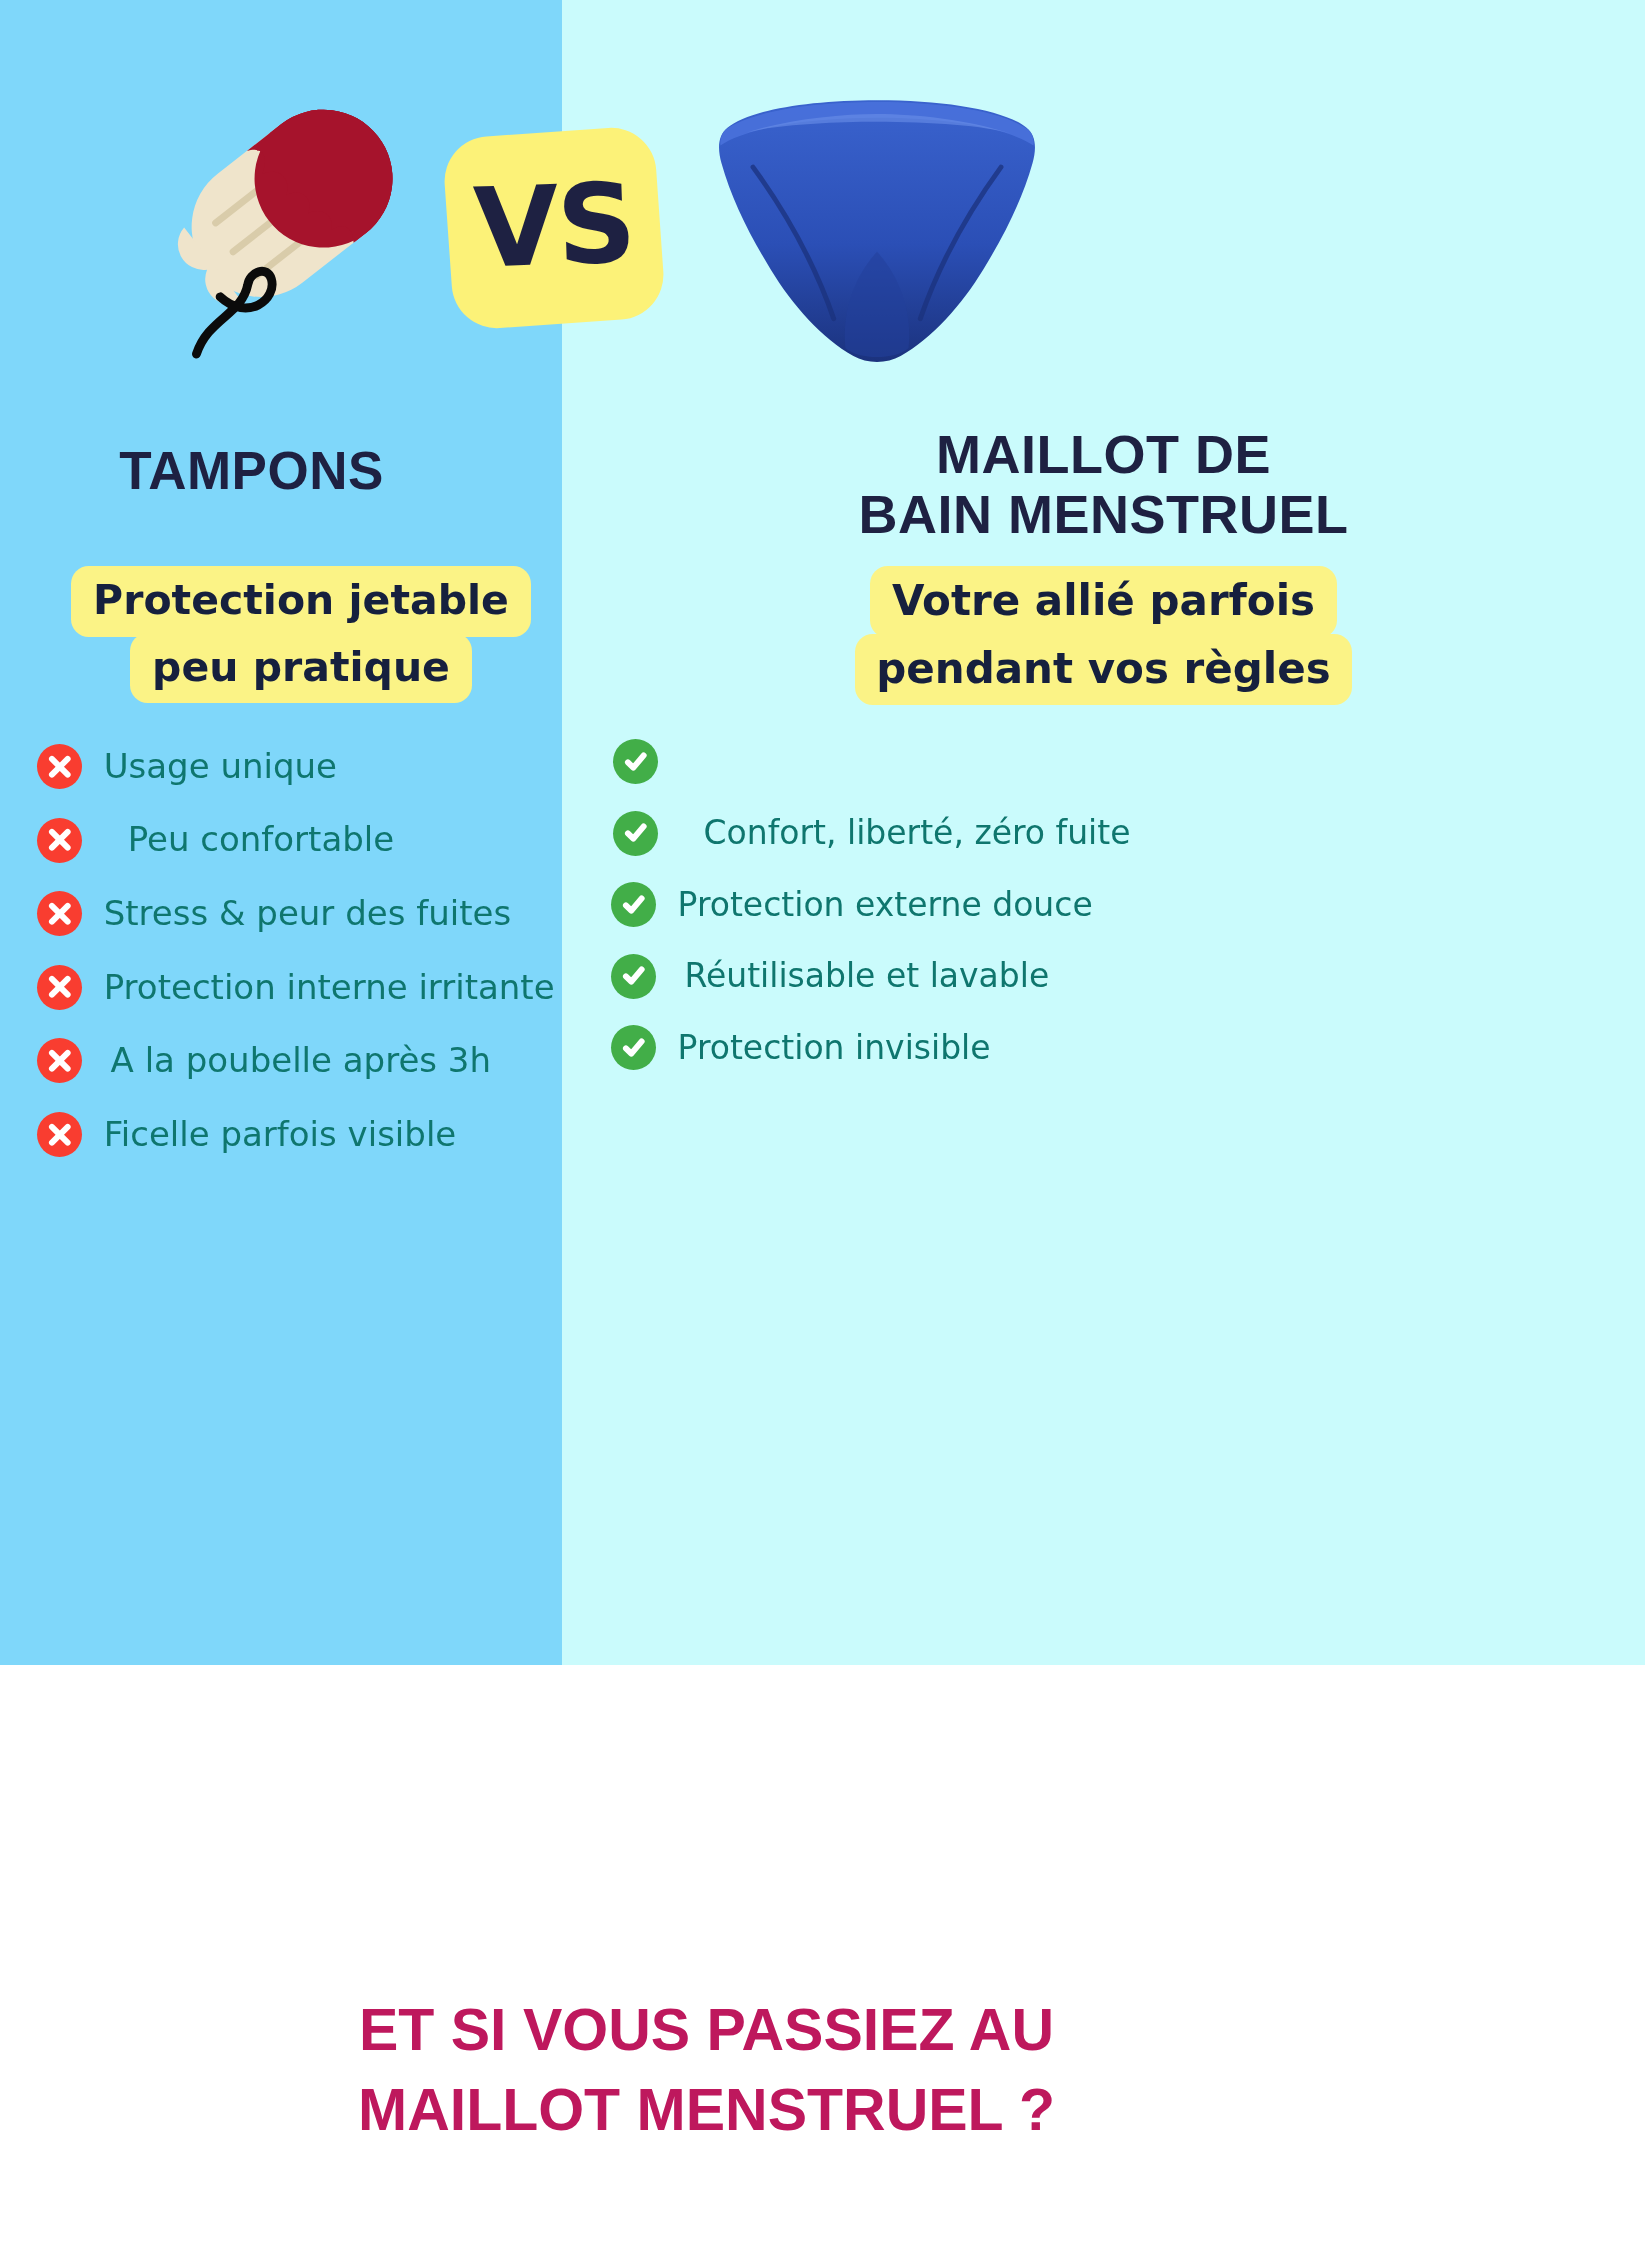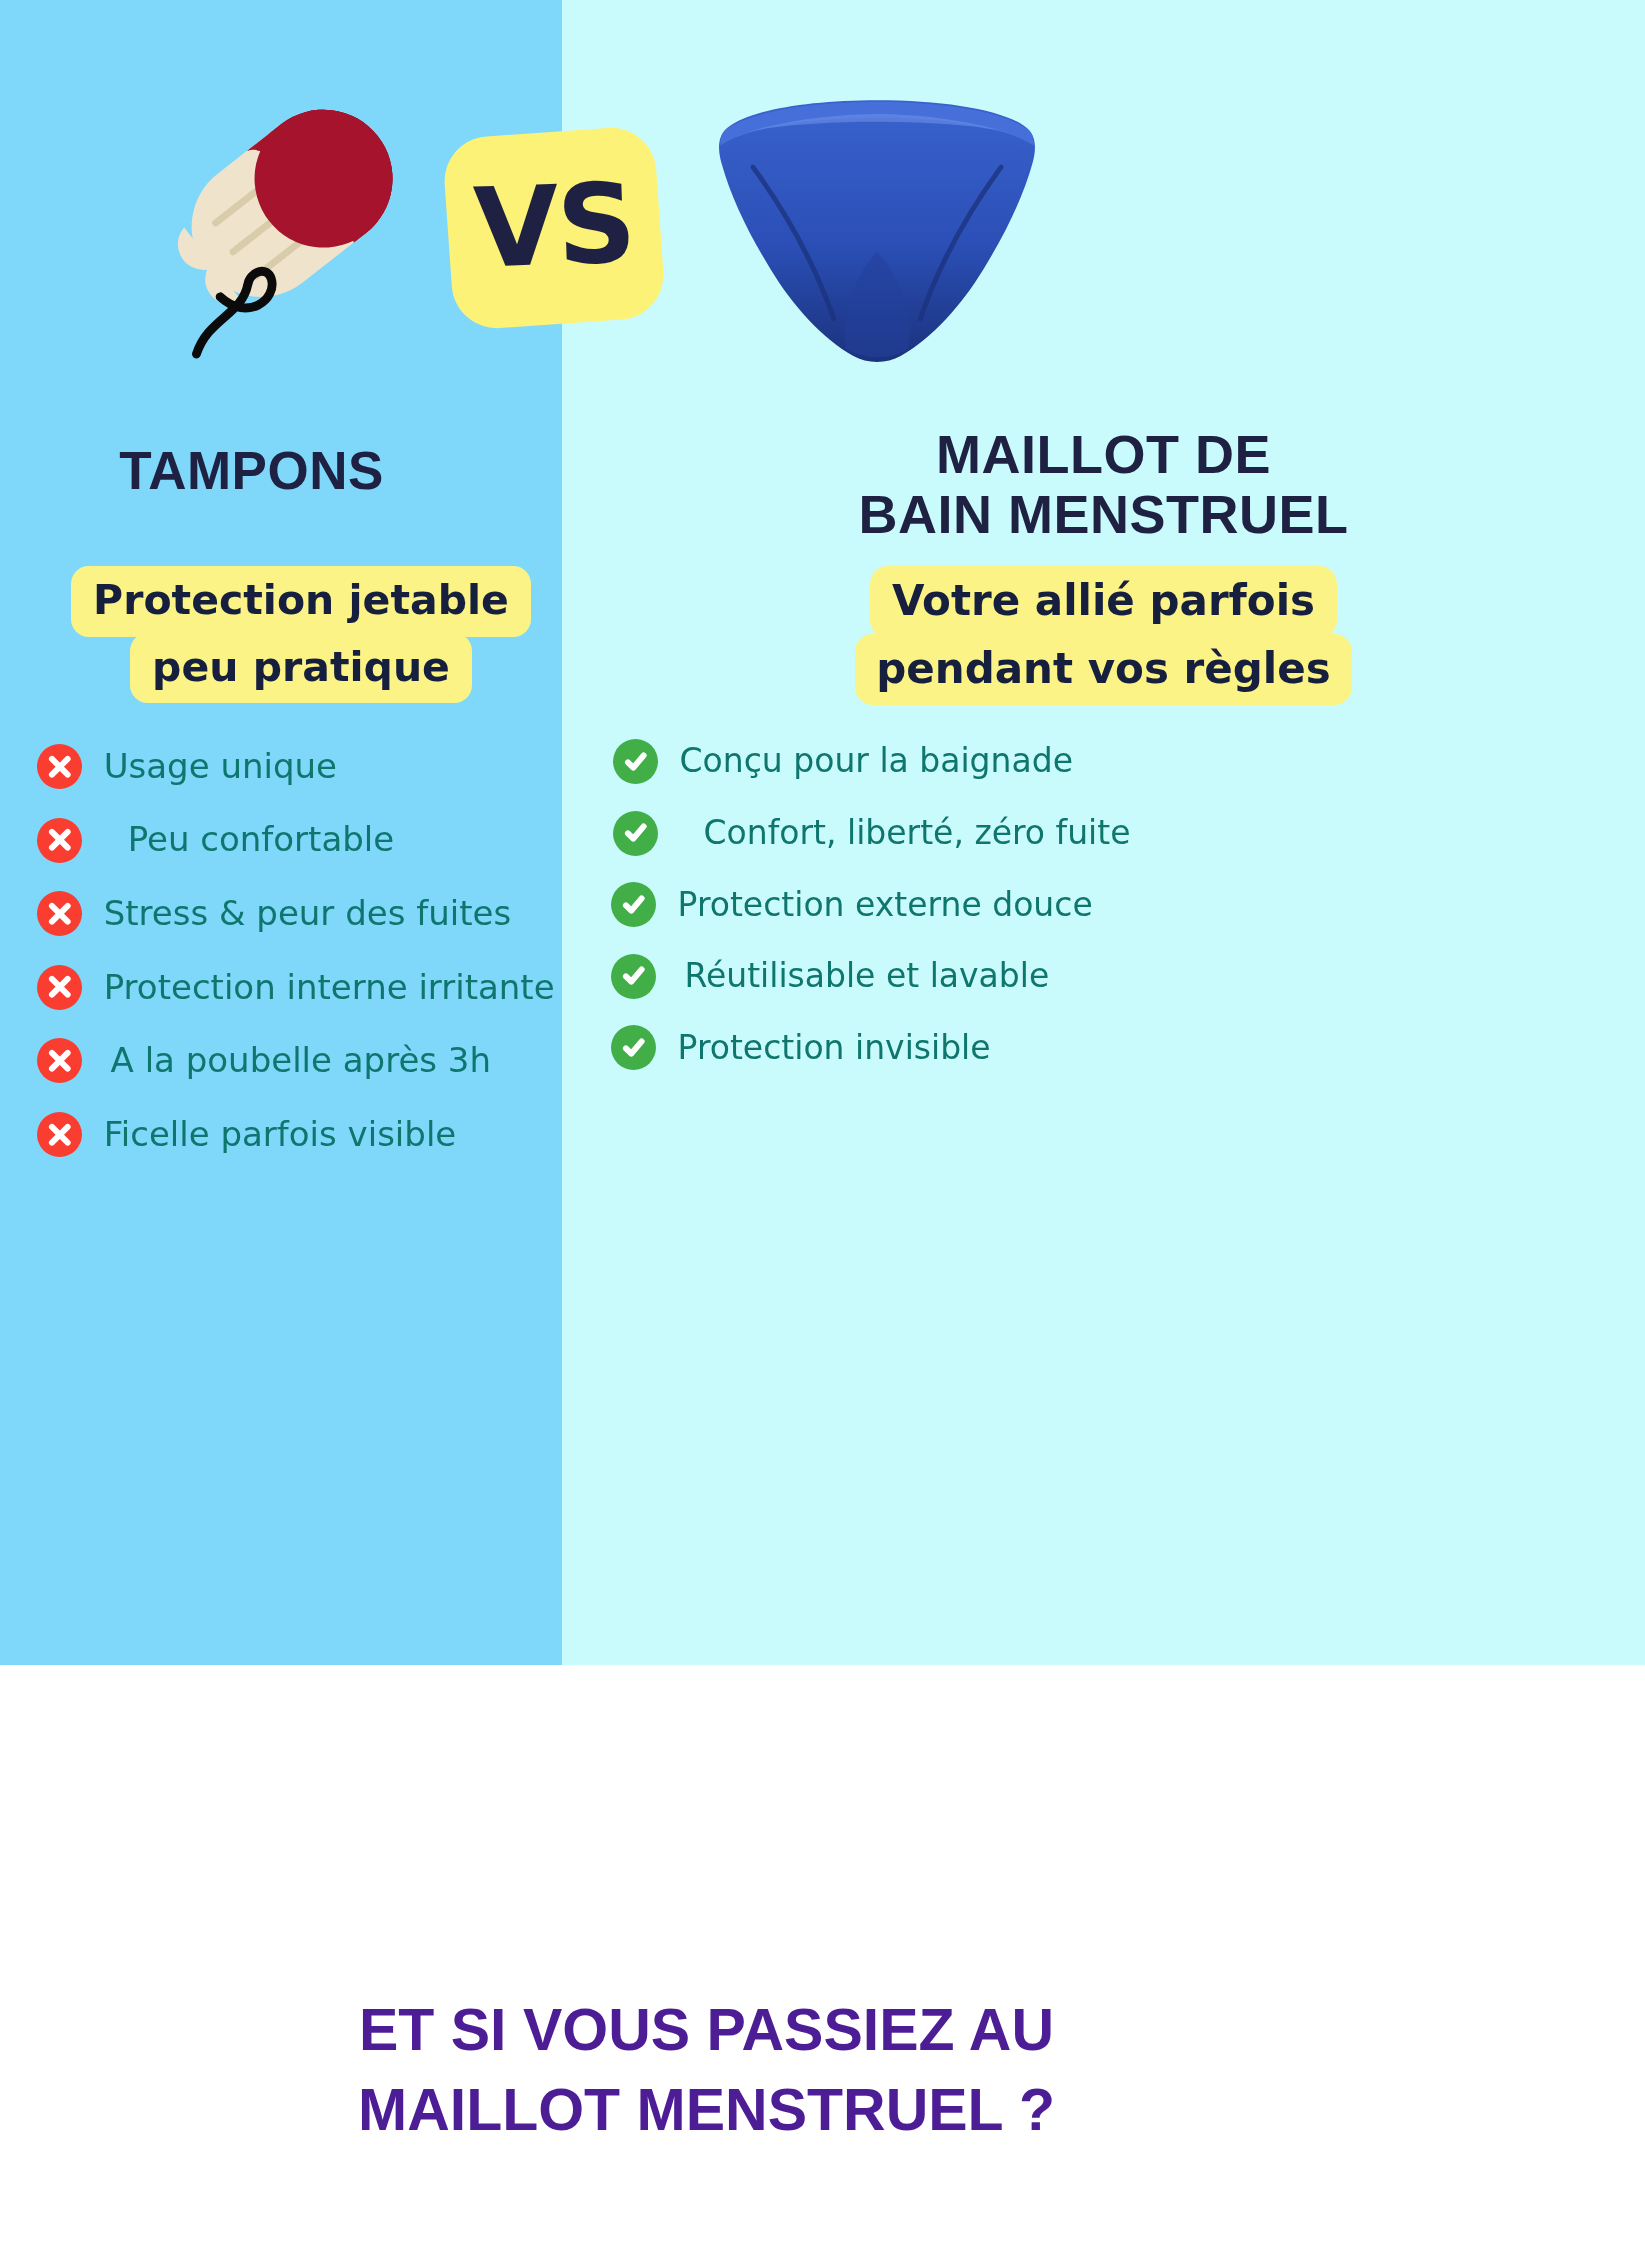--- a/index.html
+++ b/index.html
@@ -127,21 +127,21 @@
   .list.right .row.i4 .badge-icon{margin-left:7.9px;}
   .list.right .row.i5 .badge-icon{margin-left:7.9px;}
 
   
   .cta{
     position:absolute;left:0;top:1990px;width:1413px;
     text-align:center;
     font-family:"Liberation Sans", sans-serif;
     font-weight:bold;
     font-size:59px;
-    color:#4c1d95;
+    color:#be185d;
     line-height:1.36;
     letter-spacing:0px;
     z-index:6;
   }
   .cta .l{display:block;}
 </style>
 </head>
 <body>
 
 <div class="stage">
@@ -320,21 +320,20 @@
   </div>
 
   <div class="list right">
 
     <div class="row i0">
       <span class="badge-icon check">
         <svg width="27.6" height="27.6" viewBox="0 0 28 28">
             <path d="M6 14.5 L11.5 20 L22 7.5" fill="none" stroke="#ffffff" stroke-width="6" stroke-linecap="round" stroke-linejoin="round"></path>
           </svg>
       </span>
-      <span class="row-label">Conçu pour la baignade</span>
     </div>
 
     <div class="row i1">
       <span class="badge-icon check">
         <svg width="27.6" height="27.6" viewBox="0 0 28 28">
             <path d="M6 14.5 L11.5 20 L22 7.5" fill="none" stroke="#ffffff" stroke-width="6" stroke-linecap="round" stroke-linejoin="round"></path>
           </svg>
       </span>
       <span class="row-label">Confort, liberté, zéro fuite</span>
     </div>

